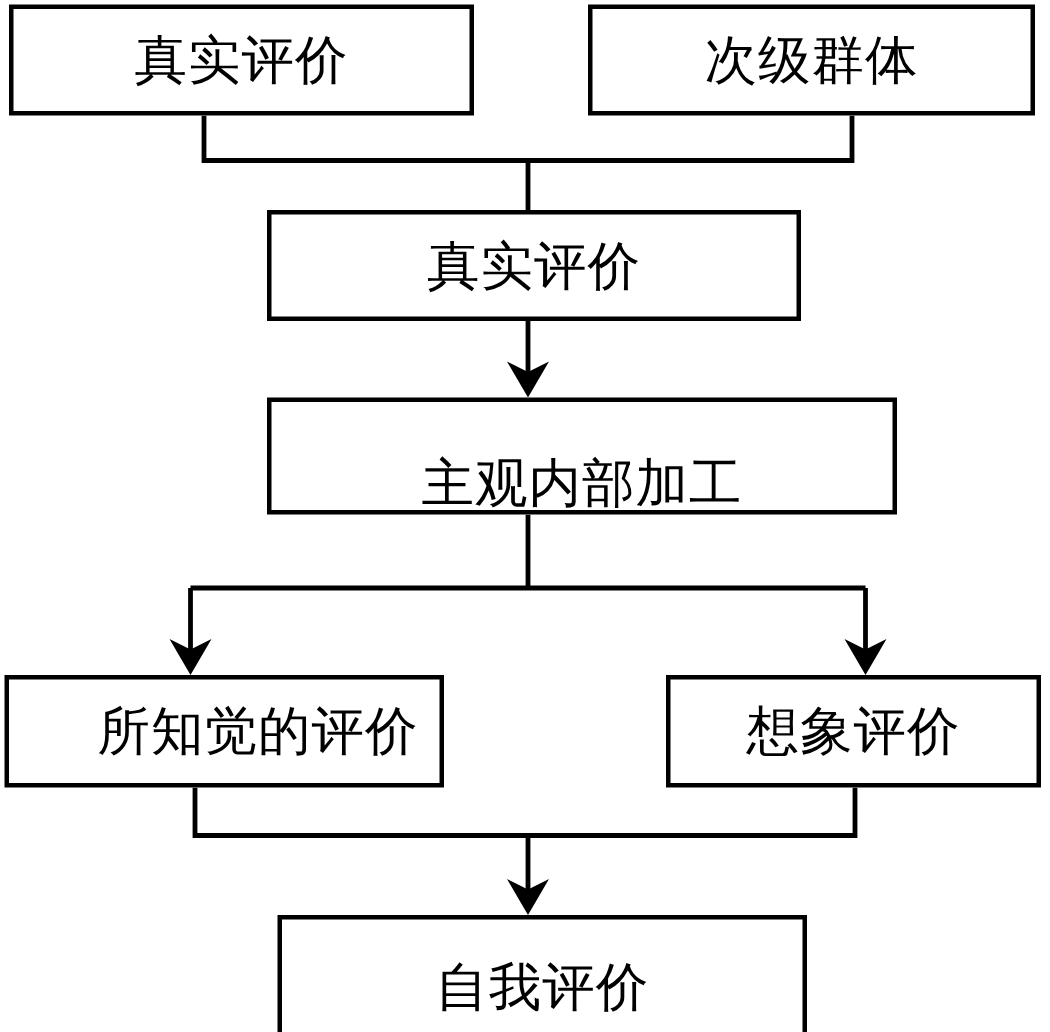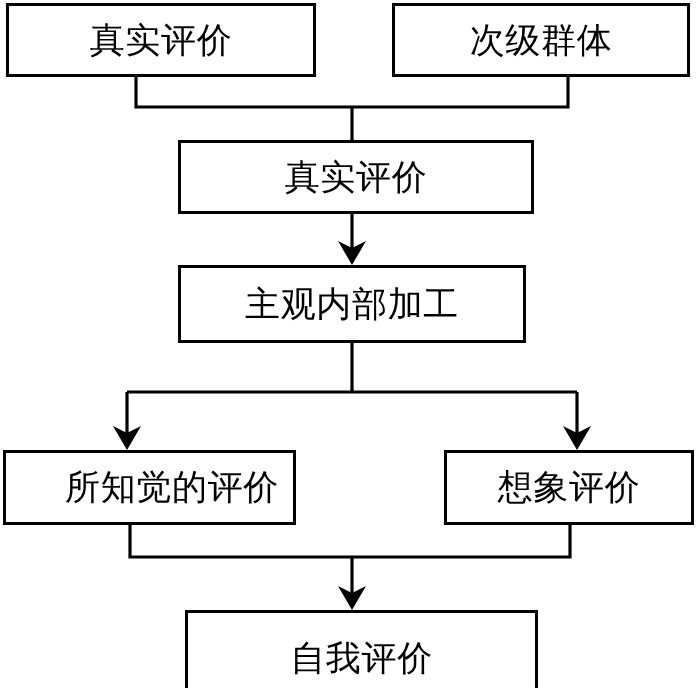--- a/index.html
+++ b/index.html
@@ -110,21 +110,21 @@
   </div>
 
   <div class="node" id="node-secondary-group" style="left:392px; top:3px; width:298px; height:74px;">
     <span class="node-label">次级群体</span>
   </div>
 
   <div class="node" id="node-real-evaluation" style="left:178px; top:140px; width:356px; height:74px;">
     <span class="node-label">真实评价</span>
   </div>
 
-  <div class="node" id="node-subjective-internal-processing" style="left:178px; top:265px; width:348px; height:78px;">
+  <div class="node" id="node-subjective-internal-processing" style="left:178px; top:265px; width:420px; height:78px;align-items:flex-end;">
     <span class="node-label">主观内部加工</span>
   </div>
 
   <div class="node" id="node-perceived-evaluation" style="left:3px; top:450px; width:293px; height:75px;padding-left:45px;">
     <span class="node-label">所知觉的评价</span>
   </div>
 
   <div class="node" id="node-imagined-evaluation" style="left:444px; top:450px; width:250px; height:75px;">
     <span class="node-label">想象评价</span>
   </div>

